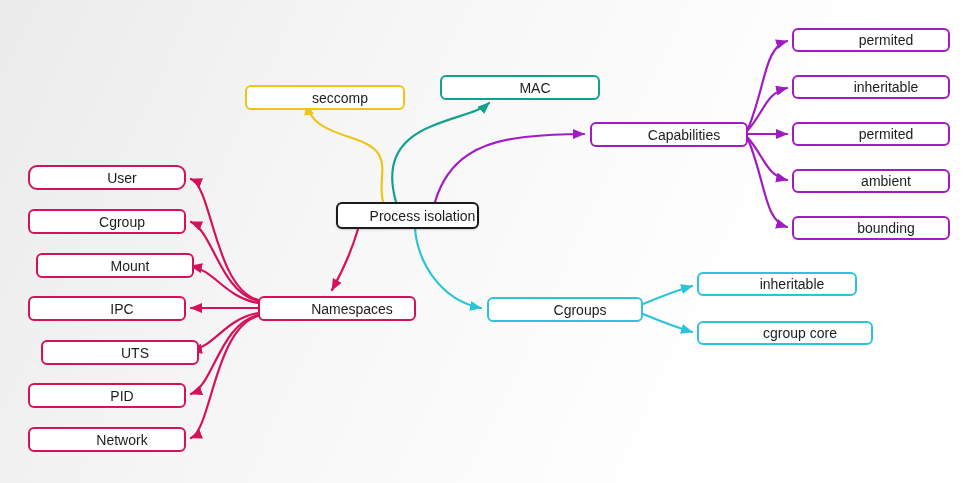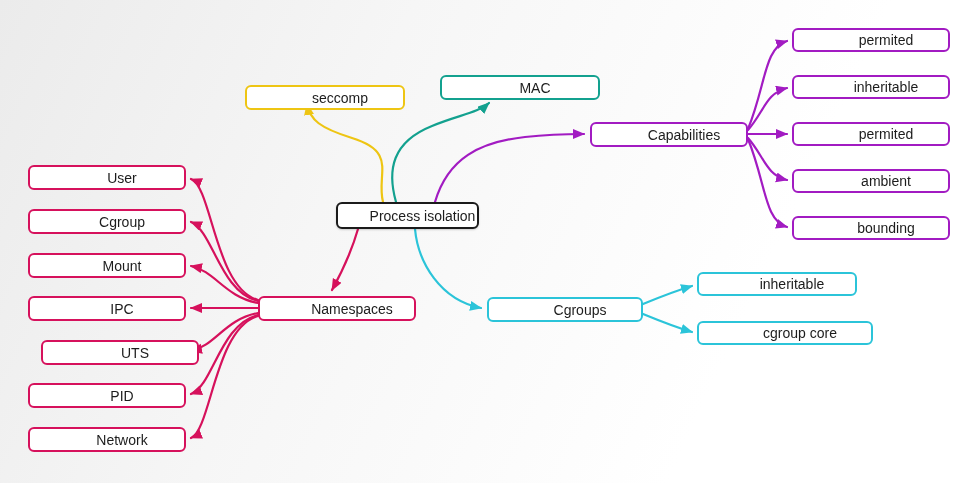--- a/index.html
+++ b/index.html
@@ -151,27 +151,27 @@
   <div class="node n-effective" style="border-color: rgb(162, 27, 194);">
     <span class="lbl">permited</span>
   </div>
   <div class="node n-ambient" style="border-color: rgb(162, 27, 194);">
     <span class="lbl">ambient</span>
   </div>
   <div class="node n-bounding" style="border-color: rgb(162, 27, 194); border-radius: 6px;">
     <span class="lbl">bounding</span>
   </div>
 
-  <div class="node n-user" style="border-color: rgb(214, 17, 92);">
+  <div class="node n-user" style="border-color: rgb(214, 17, 92); border-radius: 9px;">
     <span class="lbl">User</span>
   </div>
   <div class="node n-cgroup" style="border-color: rgb(214, 17, 92);">
     <span class="lbl">Cgroup</span>
   </div>
-  <div class="node n-mount" style="border-color: rgb(214, 17, 92);">
+  <div class="node n-mount" style="border-color: rgb(214, 17, 92); margin-left: 8px;">
     <span class="lbl">Mount</span>
   </div>
   <div class="node n-ipc" style="border-color: rgb(214, 17, 92);">
     <span class="lbl">IPC</span>
   </div>
   <div class="node n-uts" style="border-color: rgb(214, 17, 92);">
     <span class="lbl">UTS</span>
   </div>
   <div class="node n-pid" style="border-color: rgb(214, 17, 92);">
     <span class="lbl">PID</span>

